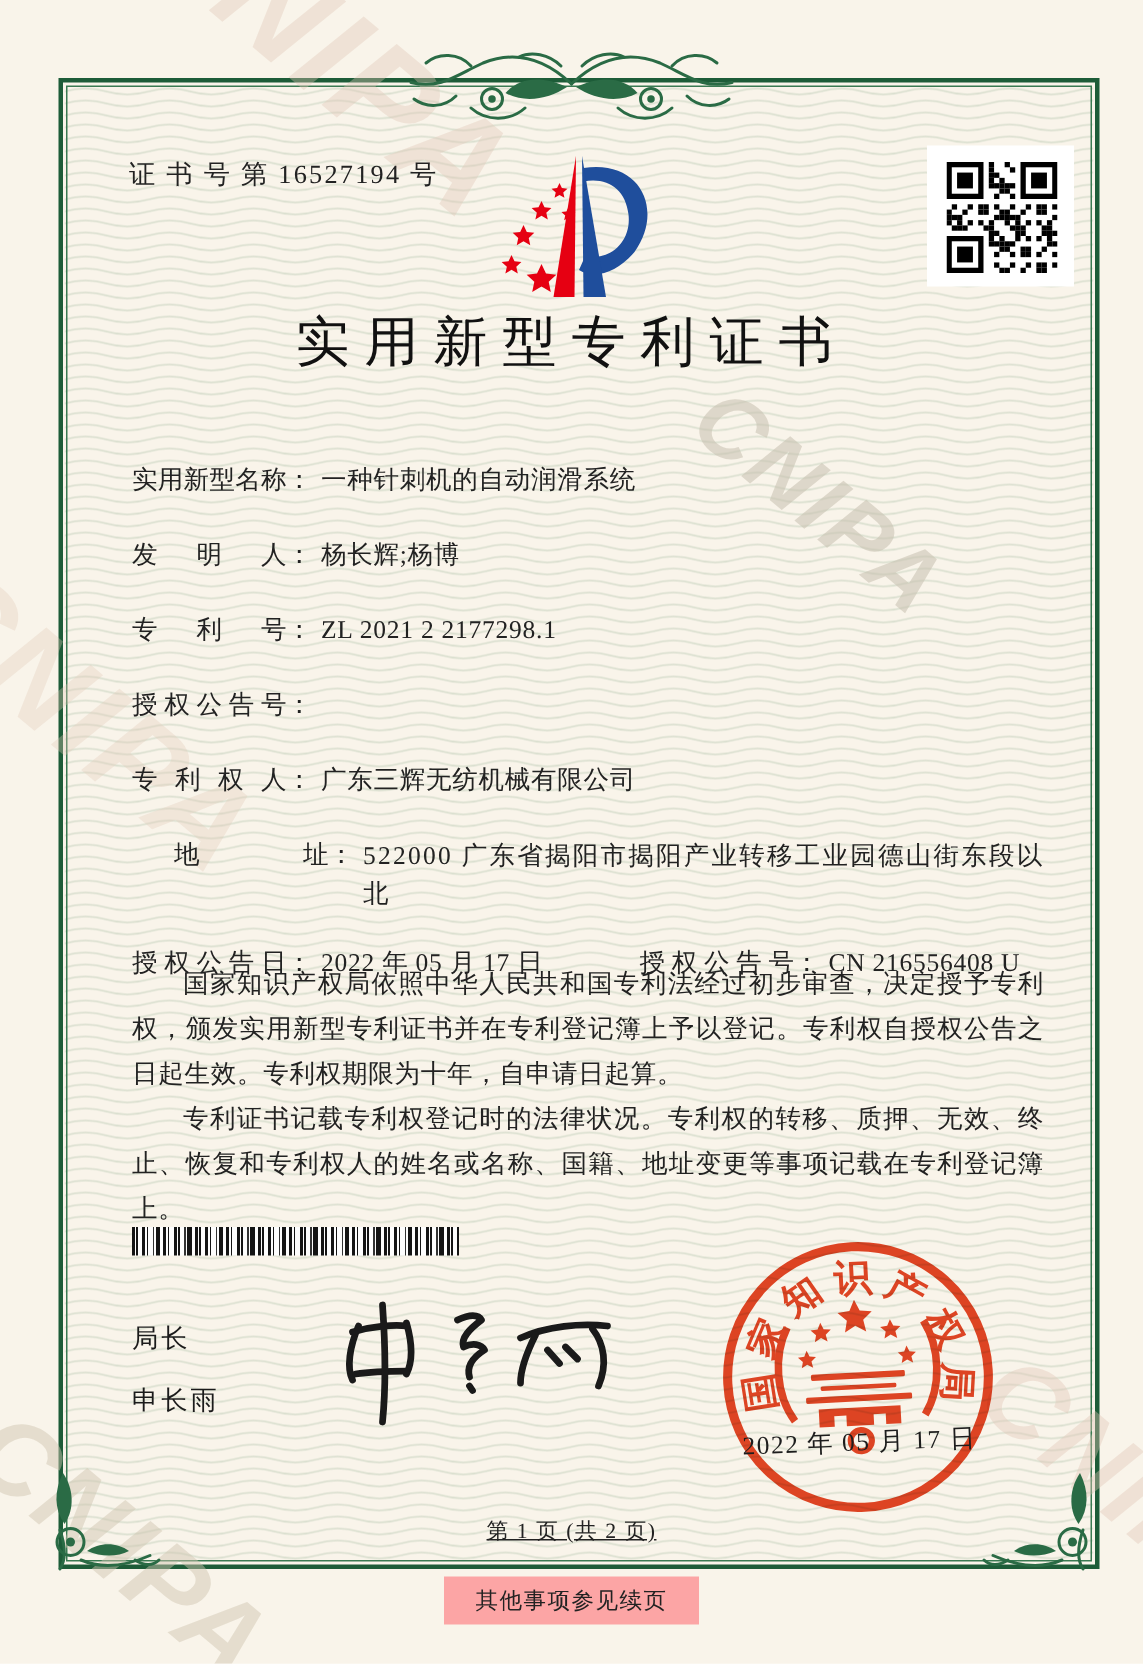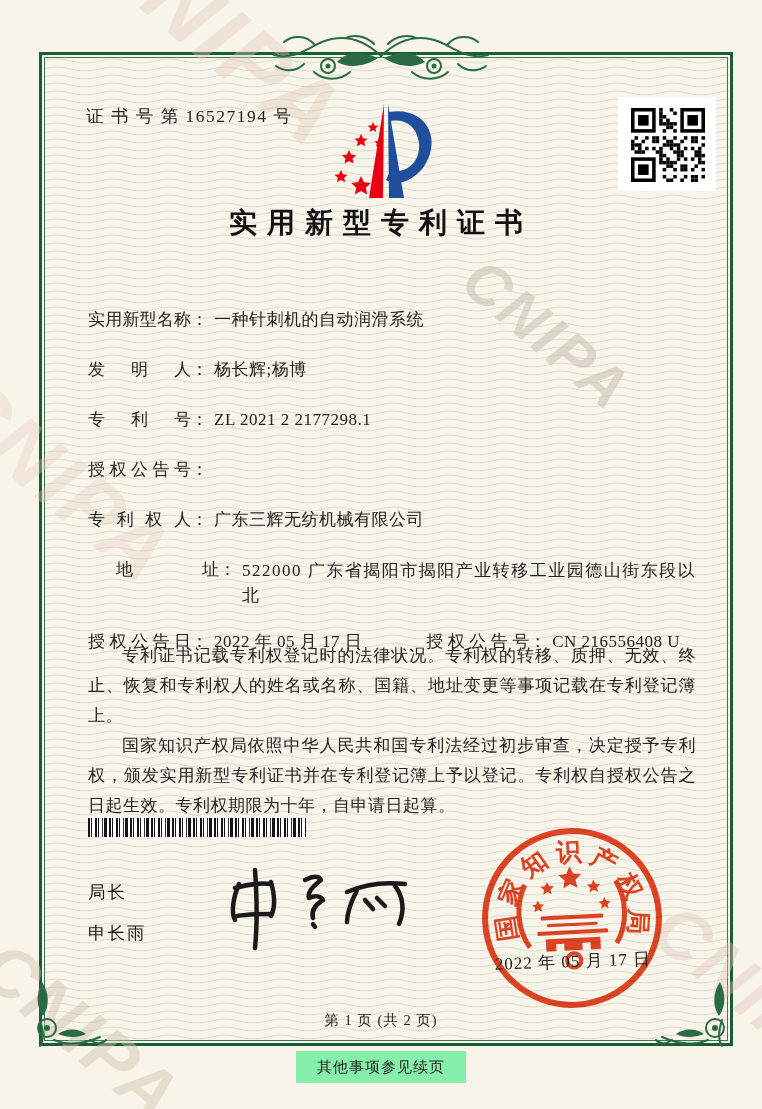--- a/index.html
+++ b/index.html
@@ -30,21 +30,21 @@
   .wm1{left:70px;top:-20px;font-size:92px;color:rgba(224,198,182,.38);}
   .wm2{left:448px;top:300px;font-size:60px;color:rgba(198,192,174,.55);}
   .wm3{left:-78px;top:430px;font-size:84px;color:rgba(226,202,186,.34);}
   .wm4{left:-36px;top:990px;font-size:72px;color:rgba(206,196,176,.48);}
   .wm5{left:636px;top:952px;font-size:72px;color:rgba(224,198,182,.40);}
   
   .cert-no{left:86px;top:104px;font-size:17.5px;letter-spacing:1.5px;z-index:2;}
   .qr-box{left:618px;top:97px;width:98px;height:94px;background:#fff;z-index:2;}
   .title{
     left:0;top:204px;width:762px;text-align:center;
-    font-size:28px;font-weight:bold;letter-spacing:10px;color:#111;z-index:2;
+    font-size:36px;font-weight:normal;letter-spacing:10px;color:#111;z-index:2;
   }
   
   .rows{left:88px;top:308px;width:620px;z-index:2;font-size:17px;font-family:Liberation Serif, serif;}
   .frow{display:flex;align-items:flex-start;margin-bottom:26px;line-height:24px;}
   .flabel{
     display:inline-block;width:103px;flex:0 0 103px;
     text-align:justify;text-align-last:justify;
   }
   .fcolon{flex:0 0 auto;margin-right:6px;}
   .fvalue{letter-spacing:.5px;}
@@ -68,23 +68,23 @@
            font-size:17.5px;color:#1b1b1b;}
   .signoff div{margin-bottom:17px;letter-spacing:2px;}
   .sig-svg{left:205px;top:858px;z-index:2;}
   
   .seal{left:476px;top:822px;z-index:3;opacity:.95;mix-blend-mode:multiply;}
   .seal-date{
     left:478px;top:950px;width:190px;text-align:center;z-index:4;
     font-size:17px;color:#1d1d1d;letter-spacing:1px;transform:rotate(-2deg);
   }
   
-  .page-num{left:0;top:1011px;width:762px;text-align:center;font-size:14.5px;z-index:2;letter-spacing:1px;}
+  .page-num{left:0;top:1011px;width:762px;text-align:center;font-size:14.5px;z-index:2;letter-spacing:1px;text-decoration:underline;}
   .note-box{
-    left:296px;top:1051px;width:170px;height:32px;background:#86efac;z-index:2;
+    left:296px;top:1051px;width:170px;height:32px;background:#fca5a5;z-index:2;
     display:flex;align-items:center;justify-content:center;font-size:15px;letter-spacing:1px;
   }
   
   .orn{z-index:2;}
 </style>
 </head>
 <body>
 
 <svg class="waves" width="686" height="984">
   <defs>
@@ -319,22 +319,22 @@
     <span class="fvalue">2022 年 05 月 17 日</span>
     <span class="grant-right">
       <span class="flabel">授权公告号</span>
         <span class="fcolon">：</span>
       <span class="fvalue">CN 216556408 U</span>
     </span>
   </div>
 </div>
 
 <div class="abs paras">
+  <p>国家知识产权局依照中华人民共和国专利法经过初步审查，决定授予专利权，颁发实用新型专利证书并在专利登记簿上予以登记。专利权自授权公告之日起生效。专利权期限为十年，自申请日起算。</p>
   <p>专利证书记载专利权登记时的法律状况。专利权的转移、质押、无效、终止、恢复和专利权人的姓名或名称、国籍、地址变更等事项记载在专利登记簿上。</p>
-  <p>国家知识产权局依照中华人民共和国专利法经过初步审查，决定授予专利权，颁发实用新型专利证书并在专利登记簿上予以登记。专利权自授权公告之日起生效。专利权期限为十年，自申请日起算。</p>
 </div>
 
 <div class="abs barcode"></div>
 
 <div class="abs signoff">
   <div>局长</div>
   <div>申长雨</div>
 </div>
 
 <svg class="abs sig-svg" width="215" height="95" viewBox="0 0 215 95">

